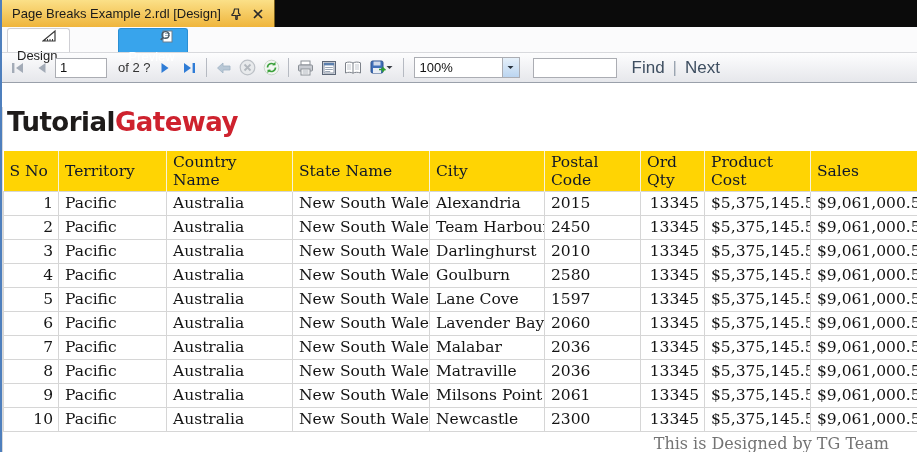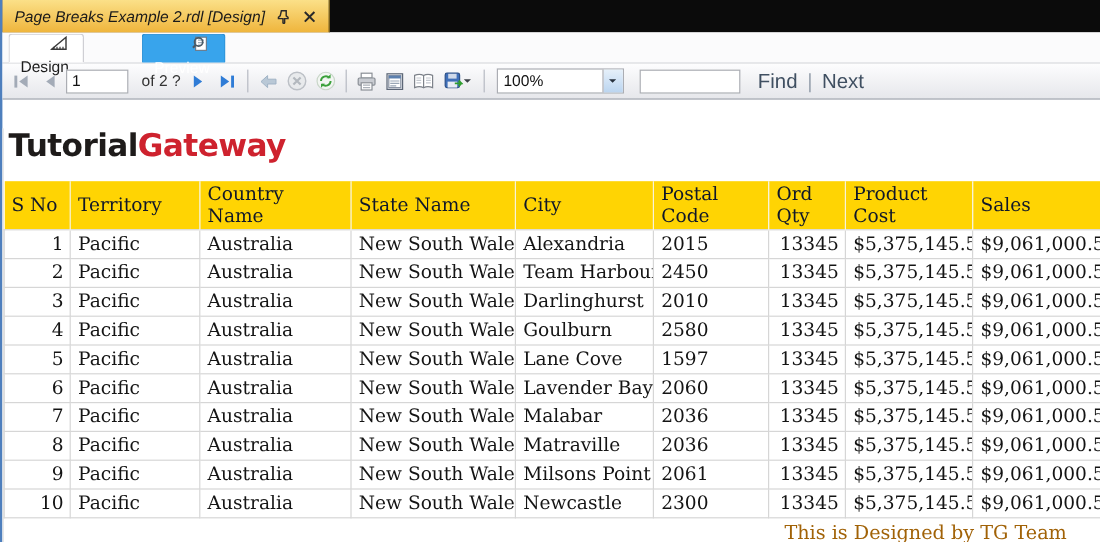--- a/index.html
+++ b/index.html
@@ -9,21 +9,21 @@
     background: #fff; border-left: 2px solid #4E7FBD;
   }
 
   
   .doc-tab-bar { height: 27px; background: #0b0b0b; display: flex; align-items: stretch; }
   .doc-tab {
     display: flex; align-items: center; gap: 9px; padding: 0 9px 0 10px;
     background: linear-gradient(#FBE088, #EFB53C);
     color: #1a1a1a; font-size: 13px; cursor: default; border-right: 1px solid #7a601c;
   }
-  .doc-tab .tab-title { white-space: nowrap; font-style: italic; }
+  .doc-tab .tab-title { white-space: nowrap; }
   .tab-icon-btn { width: 13px; height: 13px; display: inline-flex; align-items: center; justify-content: center; }
   .tab-icon-btn svg { display: block; }
 
   
   .view-tab-bar { height: 25px; background: #FBFBFC; display: flex; align-items: stretch; padding-left: 5px; }
   .view-tab {
     display: inline-flex; align-items: flex-end; gap: 6px; padding: 0 12px 0 9px;
     font-size: 13px; border-radius: 3px 3px 0 0; margin-top: 1px; flex-direction: column;
   }
   .view-tab.design { background: #fff; color: #1d1d1d; border: 1px solid #cfcfd4; border-bottom: none; }
@@ -69,21 +69,21 @@
   table.report { border-collapse: collapse; table-layout: fixed; width: 915px; margin-top: 14px; font-family: "DejaVu Serif", serif; }
   table.report th {
     background: #FFD403; color: #0f172a; font-weight: normal; font-size: 15.5px; text-align: left;
     height: 40px; padding: 0 4px 0 6px; border-right: 1px solid #f7f3da; vertical-align: middle;
   }
   table.report td {
     border: 1px solid #d6d6d6; font-size: 15.5px; color: #141414;
     height: 24px; padding: 0 5px 0 6px; white-space: nowrap; overflow: hidden;
   }
   table.report td:nth-child(1), table.report td:nth-child(7) { text-align: right; }
-  .report-footer { font-family: "DejaVu Serif", serif; font-size: 16px; color: #a16207; text-align: right; padding-right: 28px; margin-top: 2px; }
+  .report-footer { font-family: "DejaVu Serif", serif; font-size: 16px; color: #737373; text-align: right; padding-right: 28px; margin-top: 2px; }
 </style>
 </head>
 <body>
 
 <div class="window">
 
   <div class="doc-tab-bar">
     <div class="doc-tab">
       <span class="tab-title">Page Breaks Example 2.rdl [Design]</span>
       <span class="tab-icon-btn">

